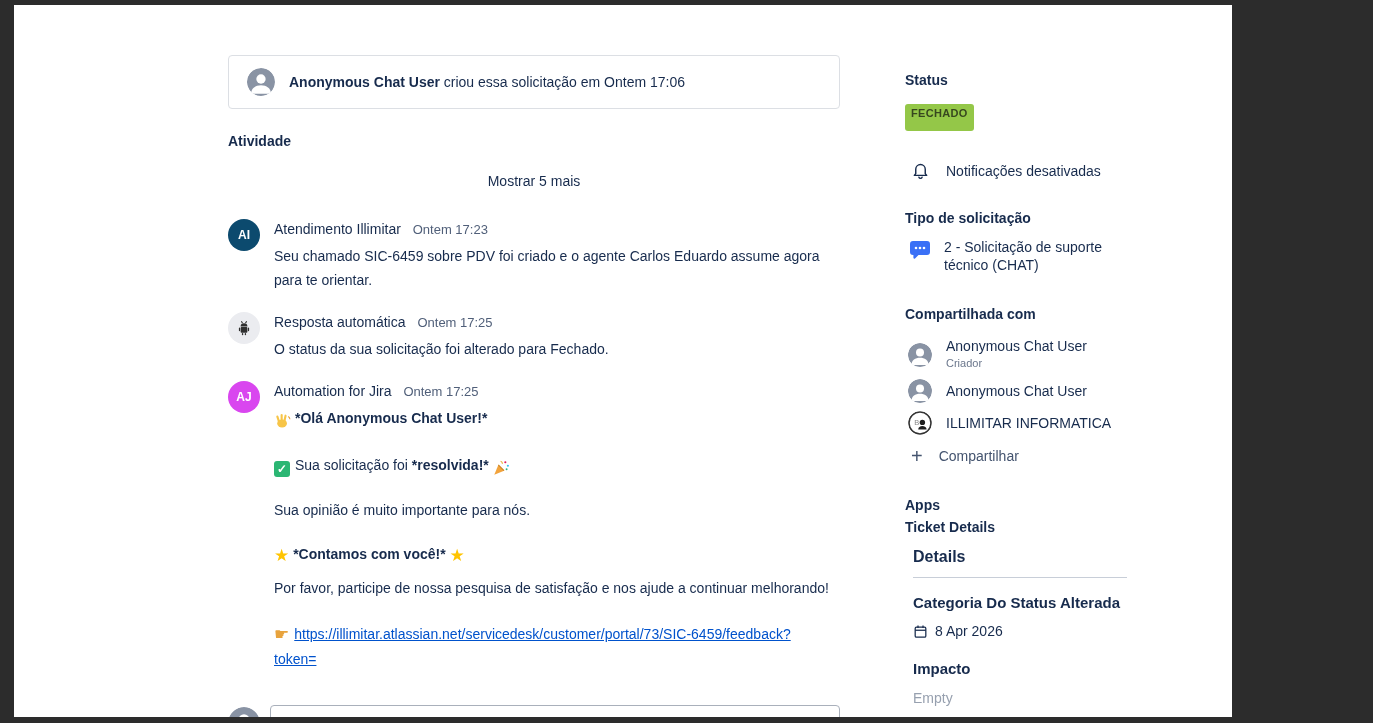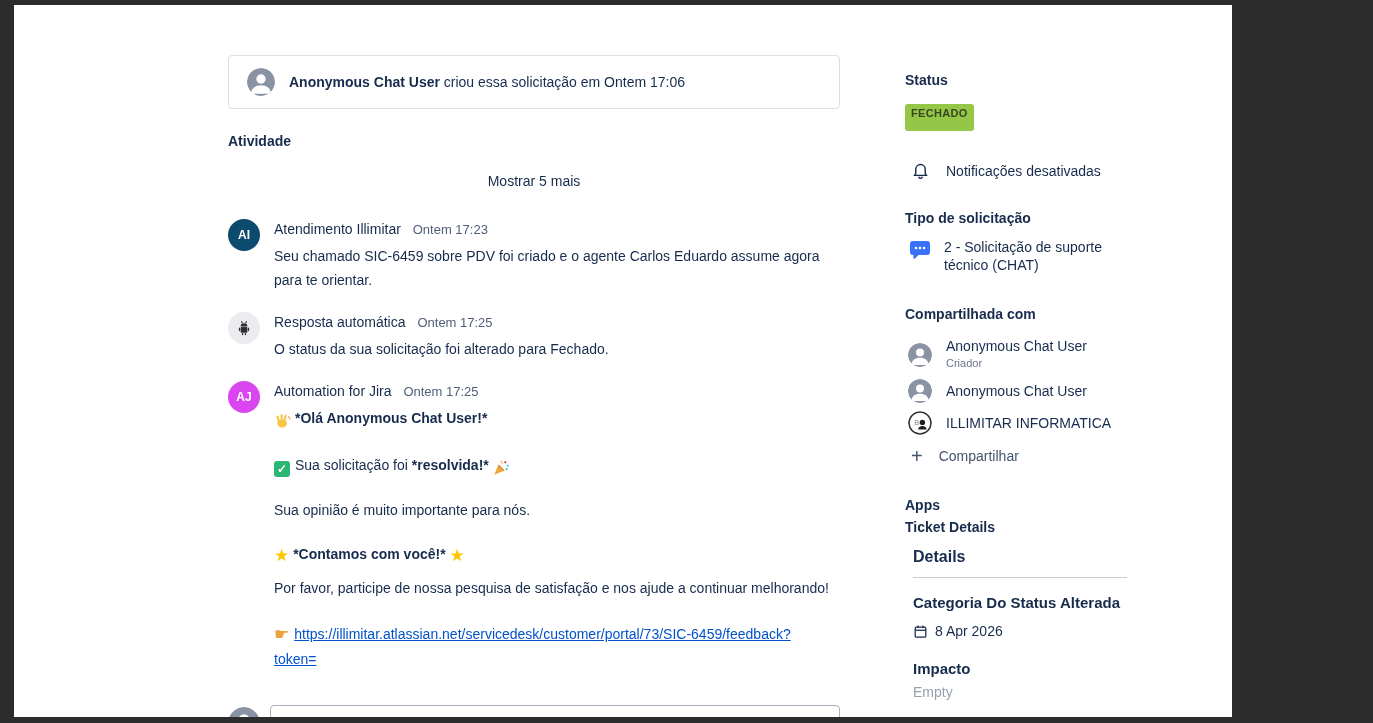--- a/index.html
+++ b/index.html
@@ -52,21 +52,21 @@
   .shared-sub{font-size:11px;color:#6B778C;}
   .share-btn{display:flex;align-items:center;gap:16px;margin-top:12px;color:#44546F;cursor:pointer;padding-left:6px;}
   .plus{font-size:20px;line-height:18px;color:#44546F;}
   .sb-apps{font-weight:700;margin-top:30px;line-height:20px;}
   .sb-ticket{font-weight:700;margin-top:2px;line-height:20px;}
   .details-heading{font-weight:700;font-size:16px;margin-top:9px;margin-left:8px;line-height:22px;}
   .divider{width:214px;height:1px;background:#C8CED8;margin:9px 0 0 8px;}
   .field{margin-left:8px;}
   .field-label{font-weight:700;font-size:15px;line-height:17px;margin-top:16px;}
   .field-value{margin-top:11px;display:flex;align-items:center;gap:7px;line-height:18px;}
-  .field-empty{margin-top:6px;color:#97A0AF;line-height:18px;}
+  .field-empty{margin-top:12px;color:#97A0AF;line-height:18px;}
 
   svg{display:block;}
 </style>
 </head>
 <body>
 
 <div class="screen">
 <div class="inner">
 
   <div class="main">

